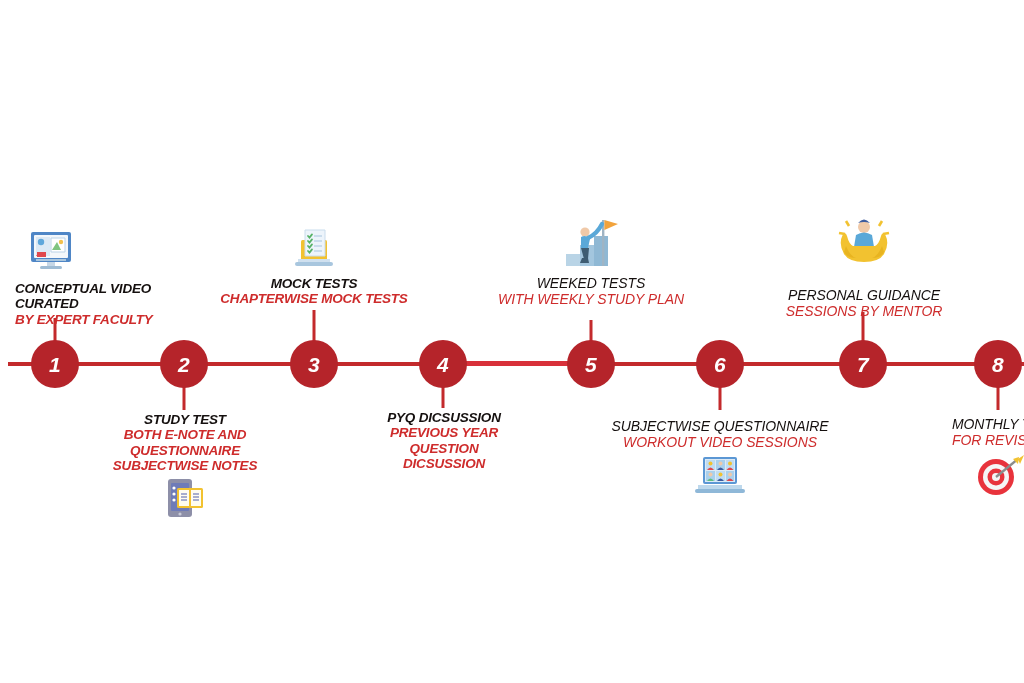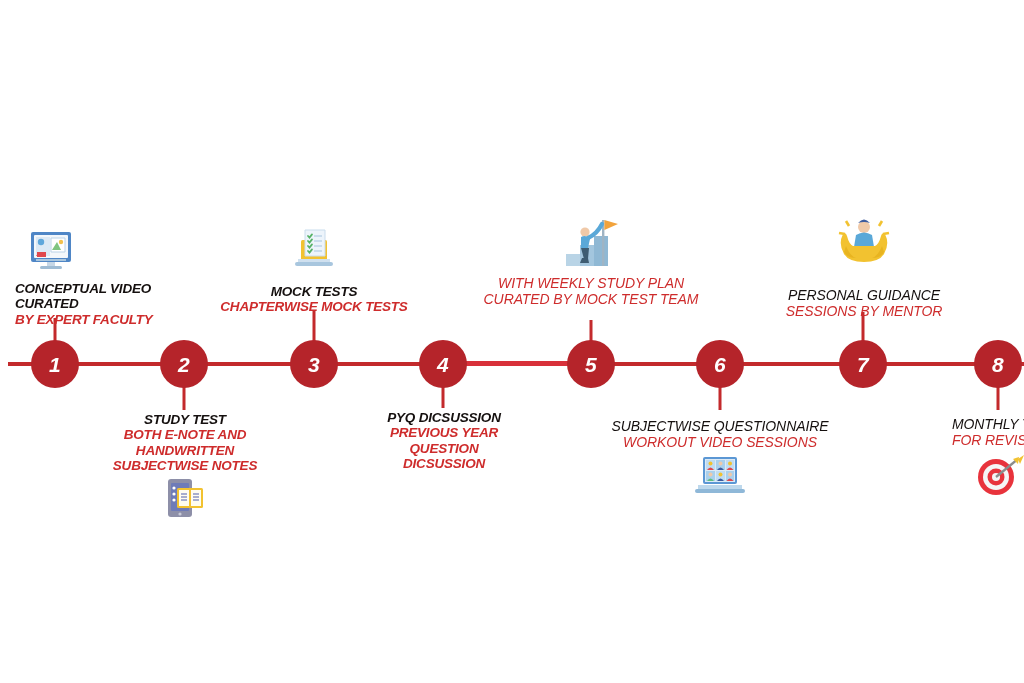--- a/index.html
+++ b/index.html
@@ -77,21 +77,21 @@
   </div>
   <div class="node" style="left:47px;top:364px;">
     <span>1</span>
   </div>
 
   <div class="stem" style="left:176px;top:384px;height:26px;"></div>
   <div class="item bold c-center" style="left:86px;top:412px;width:182px;">
     <div class="txt">
       <div class="ttl">STUDY TEST</div>
       <div class="sub">BOTH E-NOTE AND</div>
-      <div class="sub">HANDWRITTEN</div>
+      <div class="sub">QUESTIONNAIRE</div>
       <div class="sub">SUBJECTWISE NOTES</div>
     </div>
     <span class="ic" style="margin:4px auto 0;width:46px;">
       <svg width="46" height="44" viewBox="0 0 46 44">
         <rect x="6" y="2" width="24" height="38" rx="3" fill="#8D8FA8"></rect>
         <rect x="9" y="6" width="18" height="28" rx="1" fill="#6E7BB8"></rect>
         <circle cx="12" cy="11" r="1.6" fill="#fff"></circle>
         <circle cx="12" cy="17" r="1.6" fill="#fff"></circle>
         <circle cx="12" cy="23" r="1.6" fill="#fff"></circle>
         <circle cx="18" cy="37" r="1.6" fill="#C8CAD8"></circle>
@@ -129,21 +129,21 @@
         <g stroke="#58B368" stroke-width="1.8" fill="none" stroke-linecap="round">
           <polyline points="16,8 17.5,9.6 20,6.4"></polyline>
           <polyline points="16,13 17.5,14.6 20,11.4"></polyline>
           <polyline points="16,18 17.5,19.6 20,16.4"></polyline>
           <polyline points="16,23 17.5,24.6 20,21.4"></polyline>
         </g>
         <rect x="6" y="31" width="32" height="3" fill="#CFE0EF"></rect>
         <rect x="3" y="34" width="38" height="4" rx="2" fill="#A8C6DE"></rect>
       </svg>
     </span>
-    <div class="txt" style="margin-top:10px;">
+    <div class="txt" style="margin-top:2px;">
       <div class="ttl">MOCK TESTS</div>
       <div class="sub">CHAPTERWISE MOCK TESTS</div>
     </div>
   </div>
   <div class="node" style="left:306px;top:364px;">
     <span>3</span>
   </div>
 
   <div class="stem" style="left:435px;top:384px;height:24px;"></div>
   <div class="item bold c-center" style="left:350px;top:410px;width:172px;">
@@ -170,22 +170,22 @@
         <g>
           <circle cx="25" cy="18" r="4.6" fill="#F0C9A8"></circle>
           <path d="M21 23 q5 -3 9 2 l-2 9 h-7 z" fill="#5AA8D8"></path>
           <path d="M21 34 l8 0 l-1 11 l-4 0 z" fill="#3E5C72"></path>
           <path d="M22 44 l6 0 l1 5 l-9 0 z" fill="#3E5C72"></path>
           <path d="M28 24 q9 -4 14 -14" stroke="#5AA8D8" stroke-width="4.2" fill="none" stroke-linecap="round"></path>
         </g>
       </svg>
     </span>
     <div class="txt" style="margin-top:2px;">
+      <div class="ttl">WEEKED TESTS</div>
       <div class="sub">WITH WEEKLY STUDY PLAN</div>
-      <div class="sub">CURATED BY MOCK TEST TEAM</div>
     </div>
   </div>
   <div class="node" style="left:583px;top:364px;">
     <span>5</span>
   </div>
 
   <div class="stem" style="left:712px;top:384px;height:26px;"></div>
   <div class="item reg c-center" style="left:592px;top:419px;width:240px;">
     <div class="txt">
       <div class="ttl">SUBJECTWISE QUESTIONNAIRE</div>

